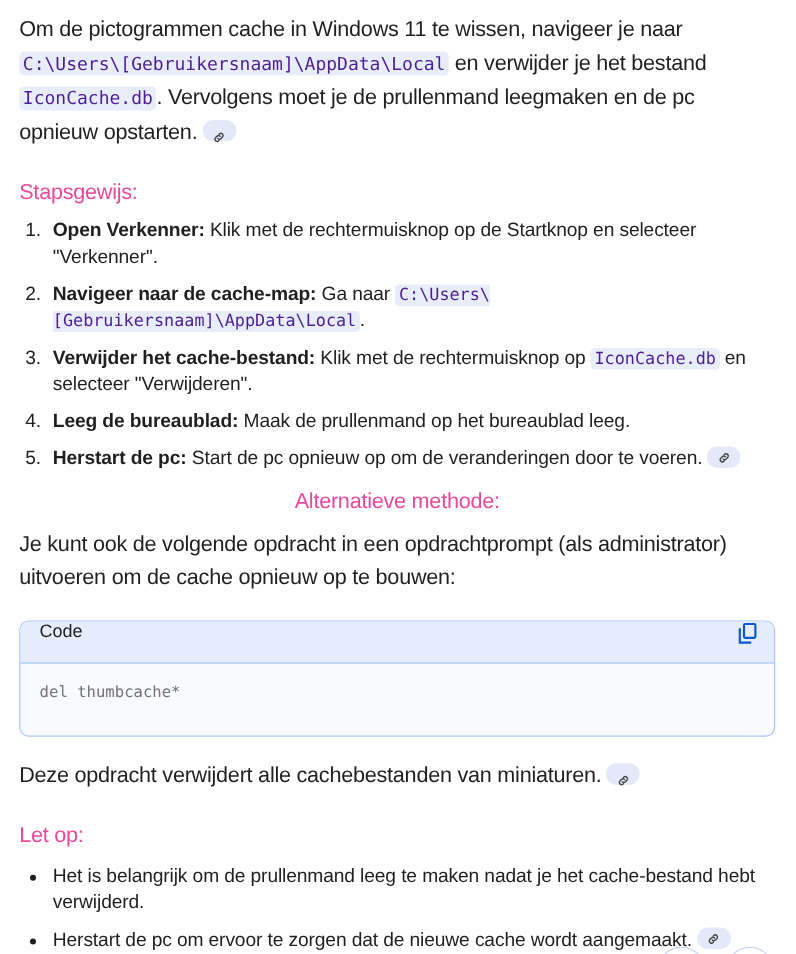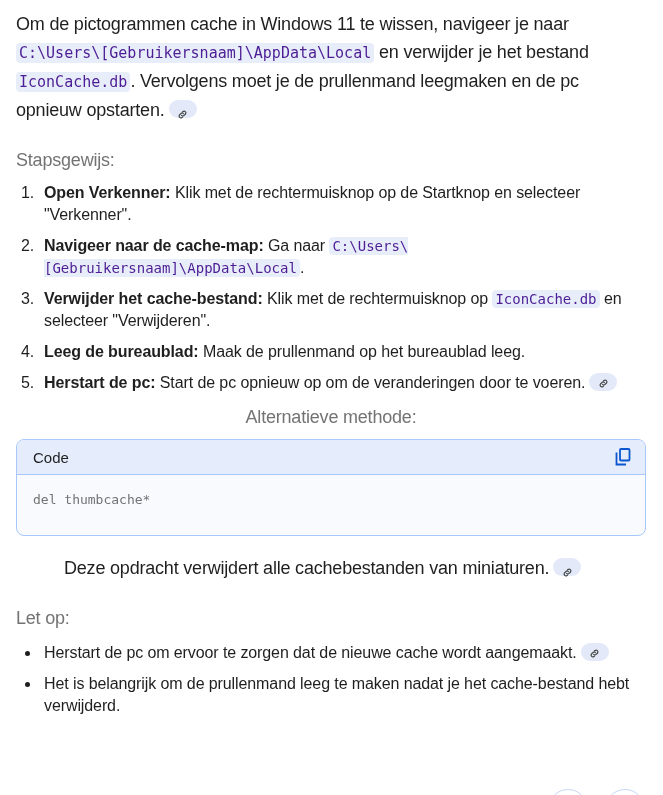--- a/index.html
+++ b/index.html
@@ -51,21 +51,21 @@
     .chip svg {
       width: 11px;
       height: 11px;
       margin-top: 3.5px;
     }
     h3.section {
       margin: 0;
       font-size: 18px;
       font-weight: normal;
       line-height: 28px;
-      color: #737373;
+      color: #ec4899;
       letter-spacing: -0.2px;
     }
     ol.steps, ul.notes {
       margin: 0;
       padding: 0;
       list-style: none;
     }
     ol.steps li, ul.notes li {
       position: relative;
       padding-left: 28px;
@@ -98,21 +98,20 @@
       border: 1px solid #a8c7fa;
       border-radius: 8px;
       overflow: hidden;
       background: #f8fafd;
     }
     .code-header {
       height: 34px;
       background: #e5ecfb;
       border-bottom: 1px solid #a8c7fa;
       display: flex;
-      align-items: center;
       justify-content: space-between;
       padding: 0 12px 0 16px;
     }
     .code-header .lang {
       font-size: 15px;
       color: #1f1f1f;
     }
     .code-header .copy {
       width: 20px;
       height: 20px;
@@ -171,51 +170,52 @@
     <li>
       <span class="num">5.</span>
       <b>Herstart de pc:</b><span> Start de pc opnieuw op om de veranderingen door te voeren.</span><span class="chip"><svg viewBox="0 0 24 24" fill="none" stroke="#444746" stroke-width="2.6" stroke-linecap="round">
             <path d="M10 14a4 4 0 0 0 5.6 0l3-3a4 4 0 0 0-5.6-5.6l-1 1"></path>
             <path d="M14 10a4 4 0 0 0-5.6 0l-3 3a4 4 0 0 0 5.6 5.6l1-1"></path>
           </svg></span>
     </li>
   </ol>
 
   <h3 class="section" style="margin-top:4px;margin-bottom:8px;text-align:center;">Alternatieve methode:</h3>
+  <p class="para" style="margin-bottom:22px;">Je kunt ook de volgende opdracht in een opdrachtprompt (als administrator) uitvoeren om de cache opnieuw op te bouwen:</p>
 
   <div class="code-block">
     <div class="code-header">
       <span class="lang">Code</span>
       <span class="copy">
         <svg width="16" height="18" viewBox="0 0 16 18" fill="none" stroke="#0b57d0" stroke-width="1.8">
           <rect x="5" y="1" width="9.5" height="11.5" rx="1"></rect>
           <path d="M1.5 4.5 V16.5 H11"></path>
         </svg>
       </span>
     </div>
     <div class="code-body">del thumbcache*</div>
   </div>
 
-  <p class="para" style="margin-top:18px;margin-bottom:22px;margin-left:48px;">
+  <p class="para" style="margin-top:18px;margin-bottom:22px;">
     <span>Deze opdracht verwijdert alle cachebestanden van miniaturen.</span><span class="chip"><svg viewBox="0 0 24 24" fill="none" stroke="#444746" stroke-width="2.6" stroke-linecap="round">
           <path d="M10 14a4 4 0 0 0 5.6 0l3-3a4 4 0 0 0-5.6-5.6l-1 1"></path>
           <path d="M14 10a4 4 0 0 0-5.6 0l-3 3a4 4 0 0 0 5.6 5.6l1-1"></path>
         </svg></span>
   </p>
 
   <h3 class="section" style="margin-bottom:10px;">Let op:</h3>
   <ul class="notes">
     <li>
       <span class="bullet"></span>
+      <span>Het is belangrijk om de prullenmand leeg te maken nadat je het cache-bestand hebt verwijderd.</span>
+    </li>
+    <li>
+      <span class="bullet"></span>
       <span>Herstart de pc om ervoor te zorgen dat de nieuwe cache wordt aangemaakt.</span><span class="chip"><svg viewBox="0 0 24 24" fill="none" stroke="#444746" stroke-width="2.6" stroke-linecap="round">
             <path d="M10 14a4 4 0 0 0 5.6 0l3-3a4 4 0 0 0-5.6-5.6l-1 1"></path>
             <path d="M14 10a4 4 0 0 0-5.6 0l-3 3a4 4 0 0 0 5.6 5.6l1-1"></path>
           </svg></span>
     </li>
-    <li>
-      <span class="bullet"></span>
-      <span>Het is belangrijk om de prullenmand leeg te maken nadat je het cache-bestand hebt verwijderd.</span>
-    </li>
   </ul>
 </div>
 
 <div class="circle" style="left:548px; top:789px;"></div>
 <div class="circle" style="left:605px; top:789px;"></div>
 
 </body></html>

